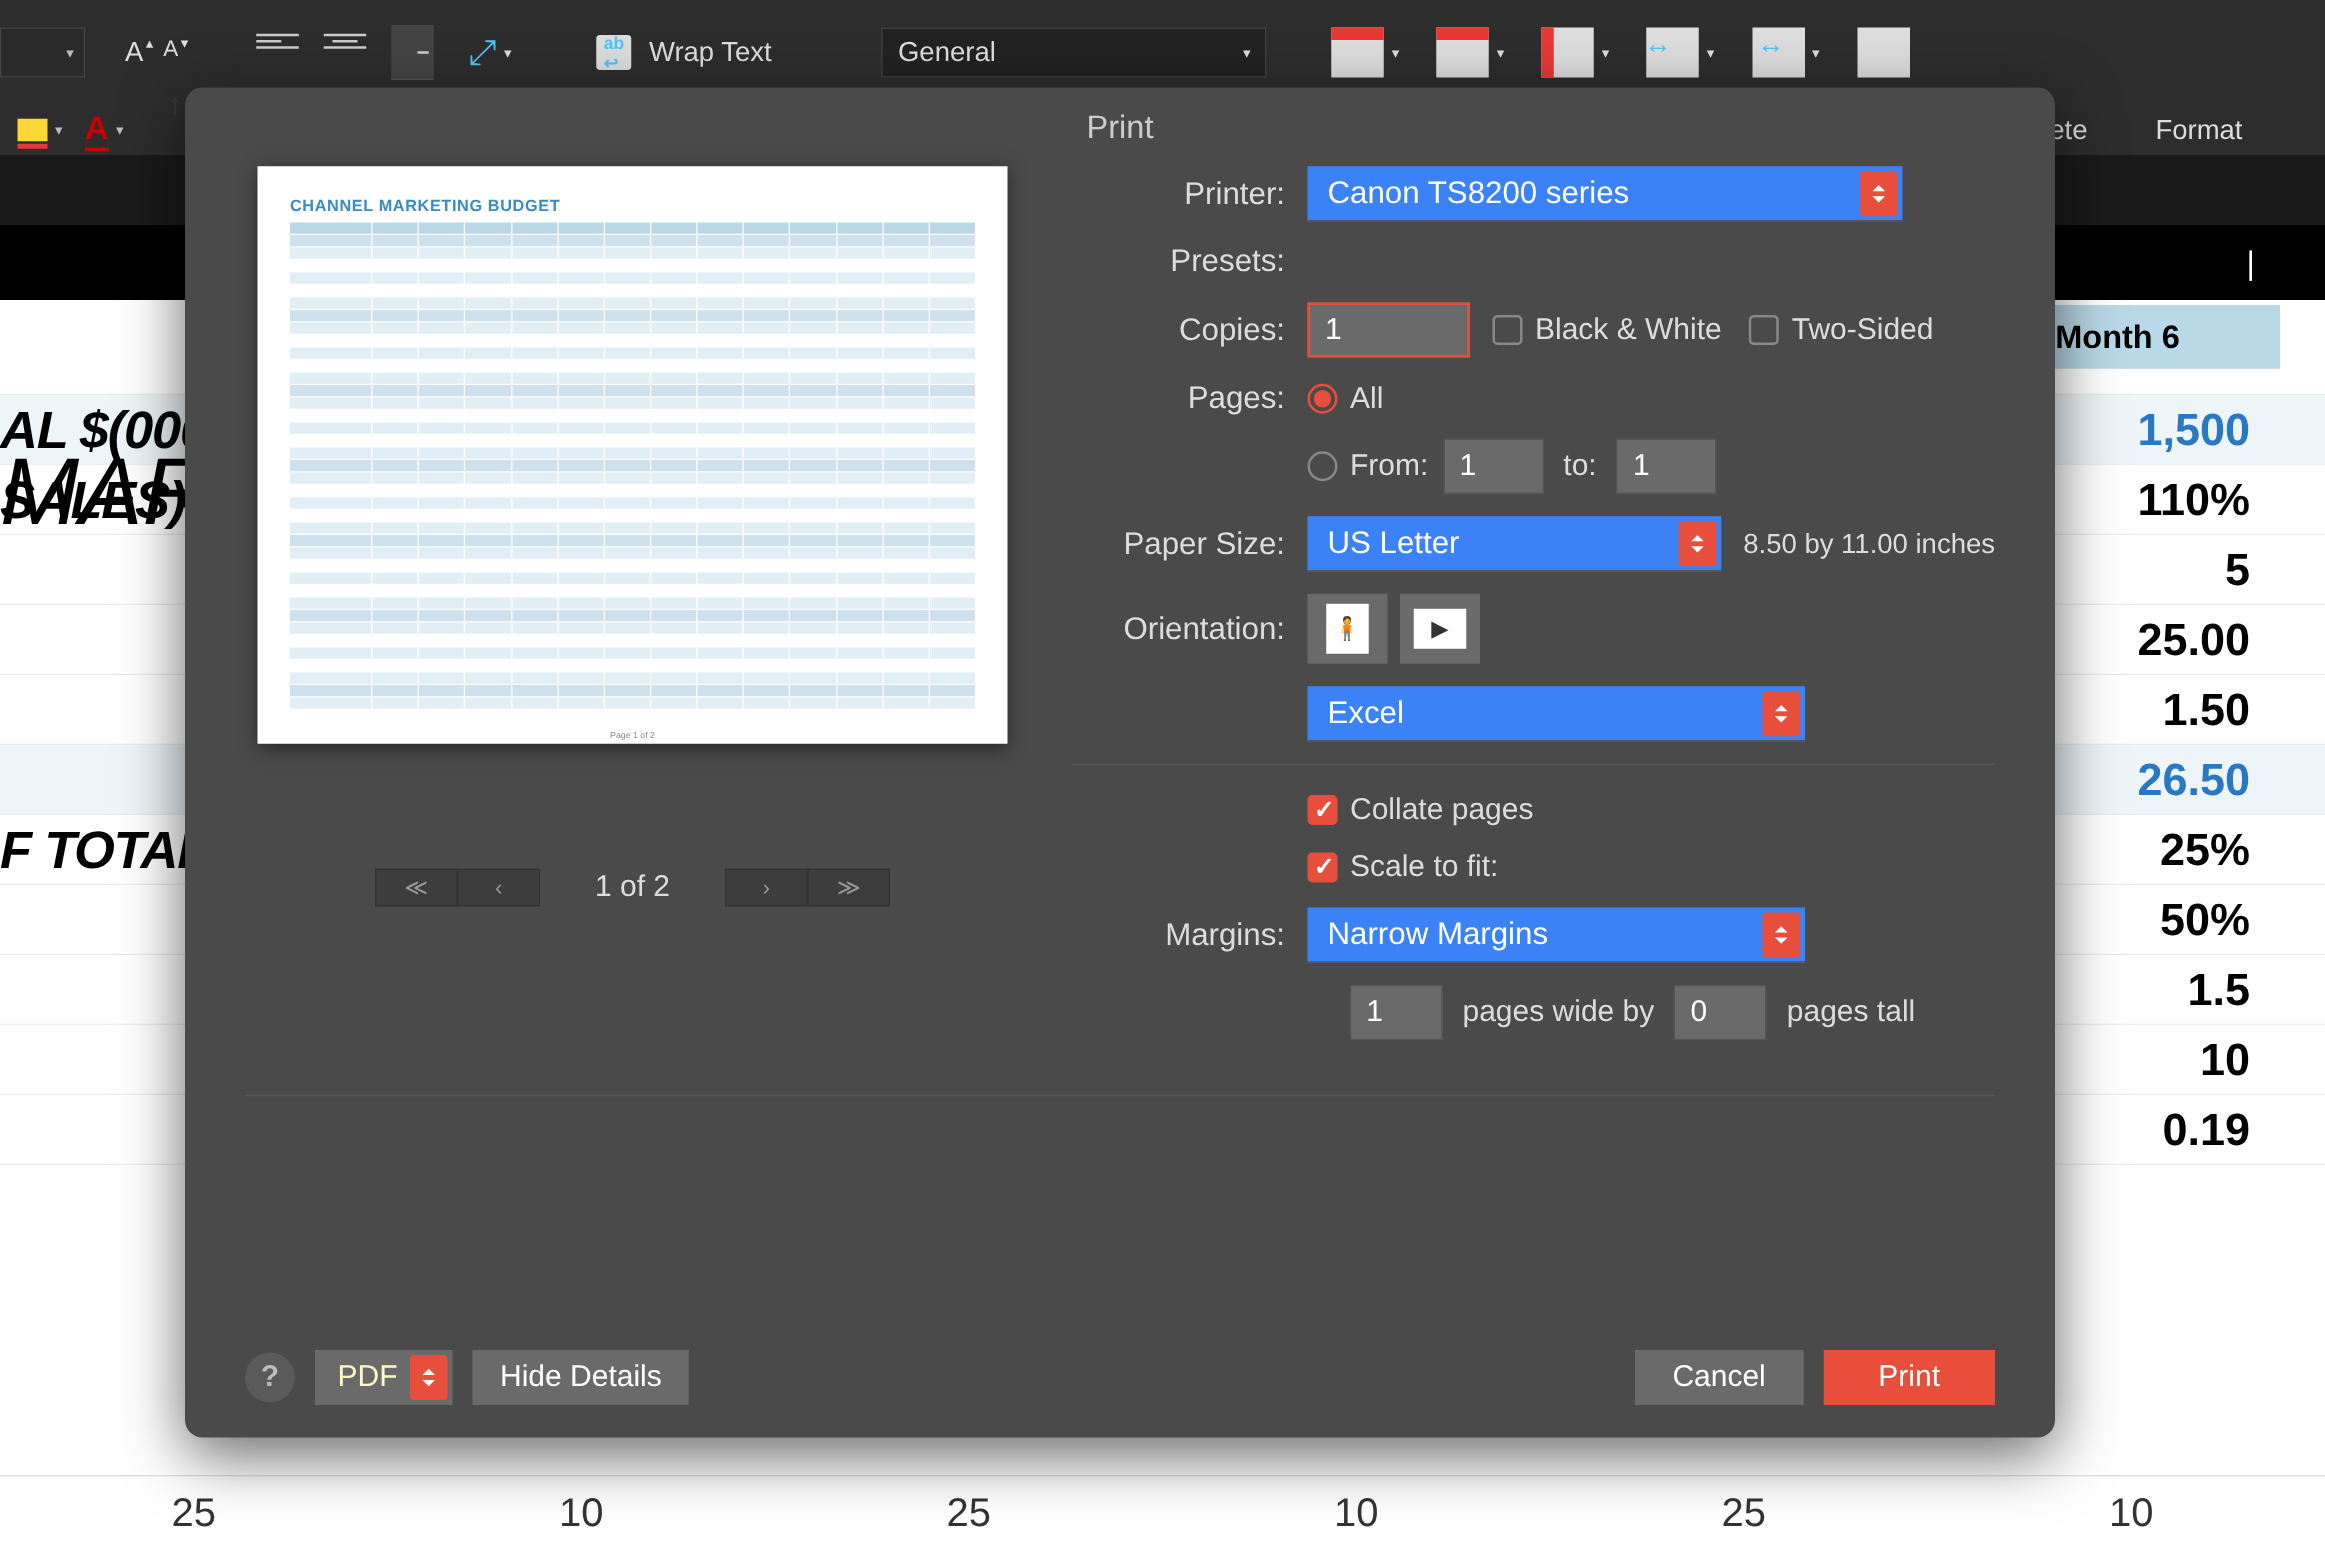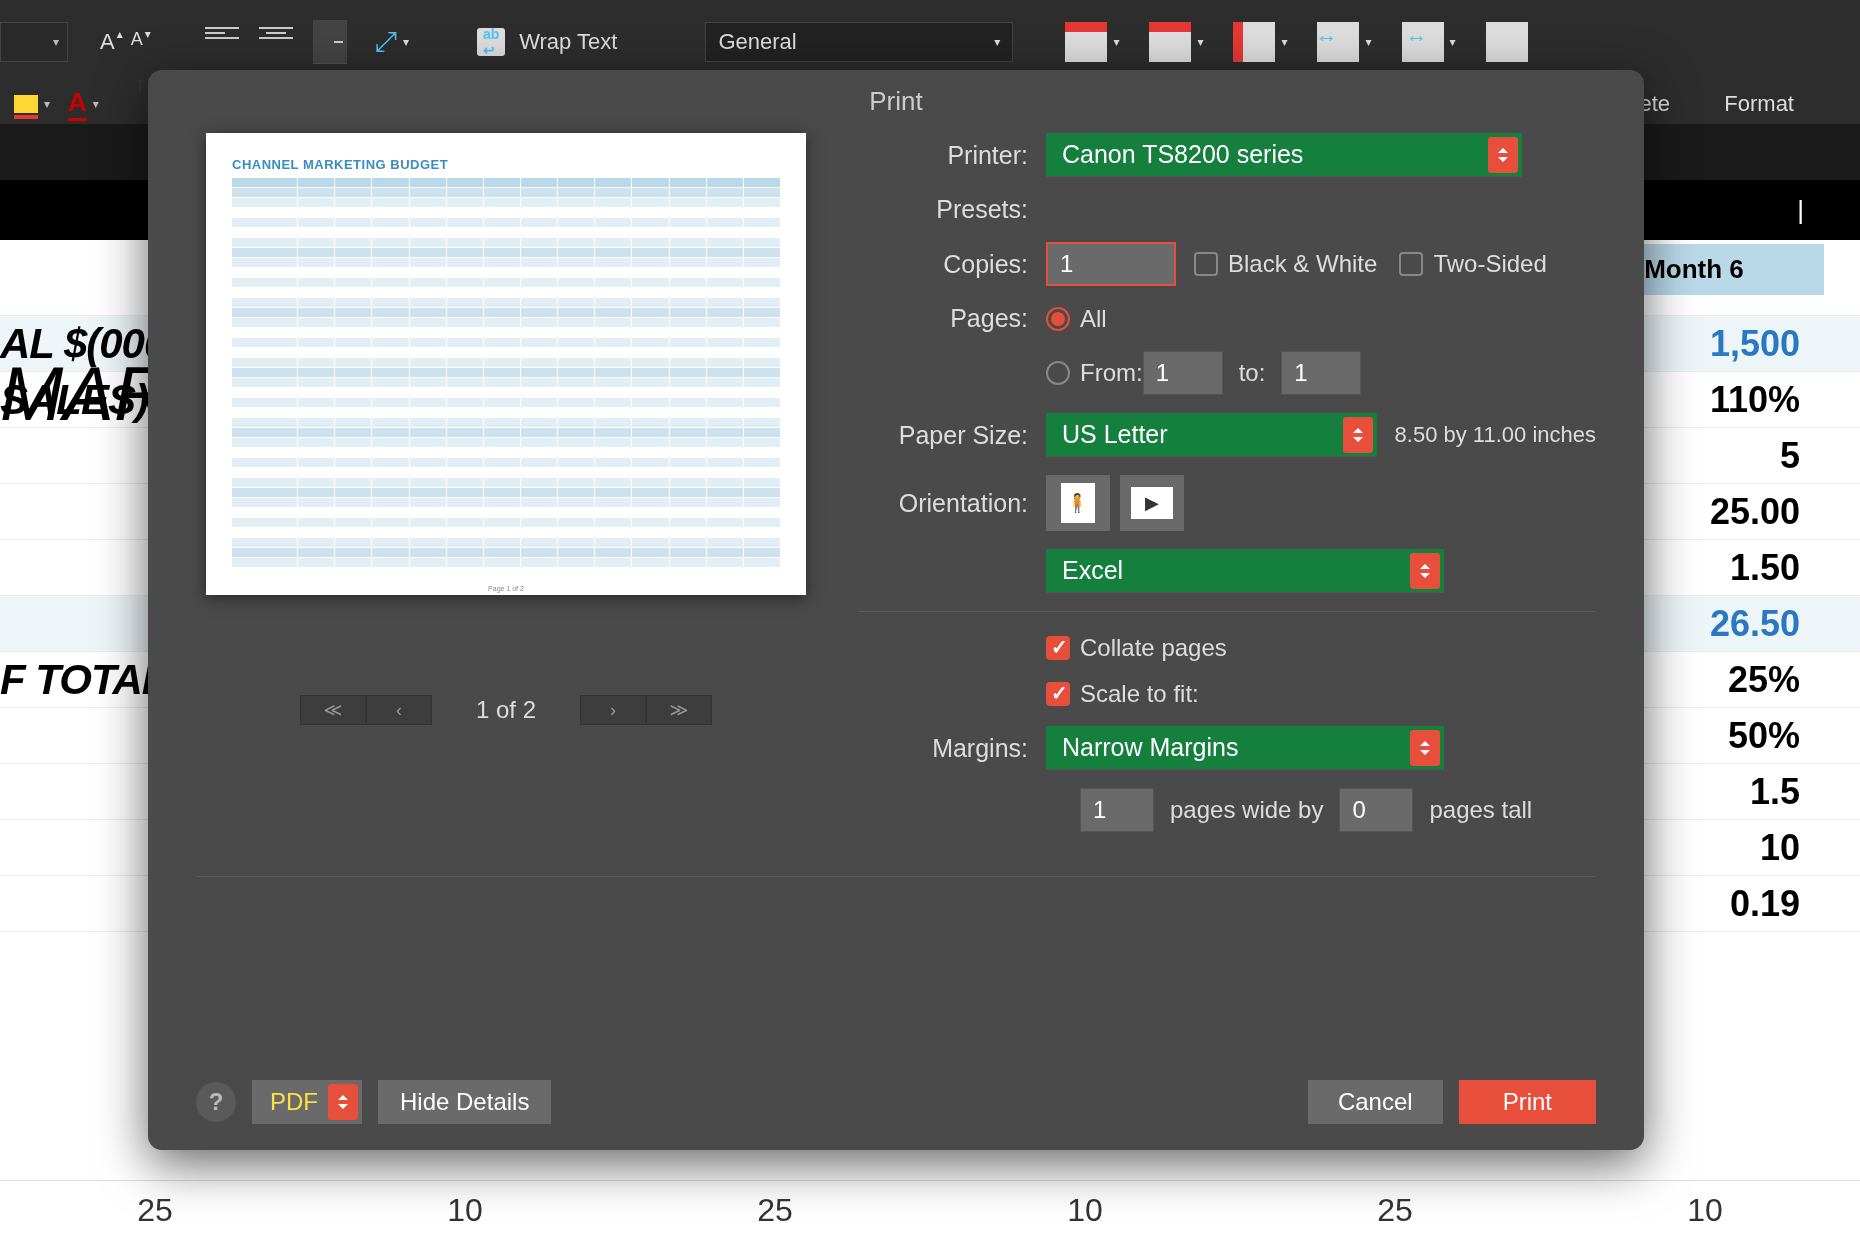--- a/index.html
+++ b/index.html
@@ -60,42 +60,42 @@
 .pt .h{background:#b9d8e8;font-weight:700}
 .pt .s{background:#e2eef5}
 .pt .d{background:#cde2ee;font-weight:700}
 .prev-pg{text-align:center;font-size:7px;color:#888;margin-top:8px}
 .pager{margin-top:100px;display:flex;align-items:center;gap:20px}
 .pg-btn{width:66px;height:30px;background:#3d3d3d;border:1px solid #333;display:flex;align-items:center;justify-content:center;color:#999;font-size:18px}
 .pg-lbl{color:#ddd;font-size:24px;margin:0 24px}
 .form-col{flex:1;padding-left:22px}
 .frow{display:flex;align-items:center;margin-bottom:18px}
 .flabel{width:170px;text-align:right;margin-right:18px;color:#ddd;font-size:25px}
-.sel{background:#15803d;color:#fff;height:44px;display:flex;align-items:center;justify-content:space-between;padding:0 4px 0 16px;font-size:25px;flex:1;border-bottom:1px solid #555}
+.sel{background:#3b82f6;color:#fff;height:44px;display:flex;align-items:center;justify-content:space-between;padding:0 4px 0 16px;font-size:25px;flex:1;border-bottom:1px solid #555}
 .sel-arr{width:30px;height:36px;background:#e84e3c;border-radius:3px;display:flex;flex-direction:column;align-items:center;justify-content:center;margin-left:10px}
 .sel-arr::before{content:"";border:5px solid transparent;border-bottom-color:#fff;margin-bottom:2px}
 .sel-arr::after{content:"";border:5px solid transparent;border-top-color:#fff;margin-top:2px}
 .num-in{width:130px;height:44px;background:#6a6a6a;border:2px solid #e84e3c;color:#fff;font-size:24px;padding:0 12px;outline:none}
 .num-in.sm{width:76px;border:1px solid #555}
 .num-in.md{width:74px;border:1px solid #555}
 .chk{width:24px;height:24px;border:2px solid #888;border-radius:4px;display:inline-block;margin-right:10px;position:relative;flex-shrink:0}
 .chk.on{background:#e84e3c;border-color:#e84e3c}
 .chk.on::after{content:"✓";color:#fff;position:absolute;top:-3px;left:3px;font-size:20px;font-weight:bold}
 .radio{width:24px;height:24px;border:2px solid #888;border-radius:50%;display:inline-block;margin-right:10px;position:relative;flex-shrink:0}
 .radio.on{border-color:#e84e3c}
 .radio.on::after{content:"";position:absolute;top:3px;left:3px;width:14px;height:14px;background:#e84e3c;border-radius:50%}
 .orient-btn{width:64px;height:56px;background:#6a6a6a;display:flex;align-items:center;justify-content:center;margin-right:10px}
 .orient-ic{width:34px;height:40px;background:#fff;position:relative;display:flex;align-items:center;justify-content:center;font-size:18px;color:#333}
 .orient-ic.land{width:42px;height:32px}
 .orient-arr{position:absolute;left:-14px;top:0;font-size:24px;color:#333}
 .ps-note{font-size:22px;color:#ddd;margin-left:18px}
 .hr{height:1px;background:#5a5a5a;margin:10px 0 22px 0}
 .footer{position:absolute;bottom:26px;left:48px;right:48px;display:flex;align-items:center;gap:16px}
 .help{width:40px;height:40px;border-radius:50%;background:#5a5a5a;color:#bbb;display:flex;align-items:center;justify-content:center;font-size:24px;font-weight:bold}
-.pdf-btn{background:#6a6a6a;height:44px;display:flex;align-items:center;padding:0 4px 0 18px;font-size:24px;color:#fde047}
+.pdf-btn{background:#6a6a6a;height:44px;display:flex;align-items:center;padding:0 4px 0 18px;font-size:24px;color:#fef9c3}
 .pdf-btn .sel-arr{height:36px}
 .hide-btn{background:#6a6a6a;height:44px;padding:0 22px;display:flex;align-items:center;font-size:24px;color:#fff}
 .spacer{flex:1}
 .cancel-btn{background:#6a6a6a;height:44px;padding:0 30px;display:flex;align-items:center;font-size:24px;color:#fff}
 .print-btn{background:#e84e3c;height:44px;padding:0 44px;display:flex;align-items:center;font-size:24px;color:#fff}
 .sel.w1{max-width:476px}
 .sel.w2{max-width:350px}
 .sel.w3{max-width:398px}
 </style>
 </head>
@@ -857,21 +857,21 @@
         <span>Two-Sided</span>
       </div>
       <div class="frow">
         <div class="flabel">Pages:</div>
         <span class="radio on"></span>
         <span>All</span>
       </div>
       <div class="frow">
         <div class="flabel"></div>
         <span class="radio"></span>
-        <span style="">From:</span>
+        <span style="margin-right:12px">From:</span>
         <input class="num-in sm" style="border: 1px solid rgb(85, 85, 85); width: 80px;" value="1">
         <span style="margin:0 16px">to:</span>
         <input class="num-in sm" style="border: 1px solid rgb(85, 85, 85); width: 80px;" value="1">
       </div>
       <div class="frow">
         <div class="flabel">Paper Size:</div>
         <div class="sel w2">
             <span>US Letter</span>
             <div class="sel-arr"></div>
           </div>

